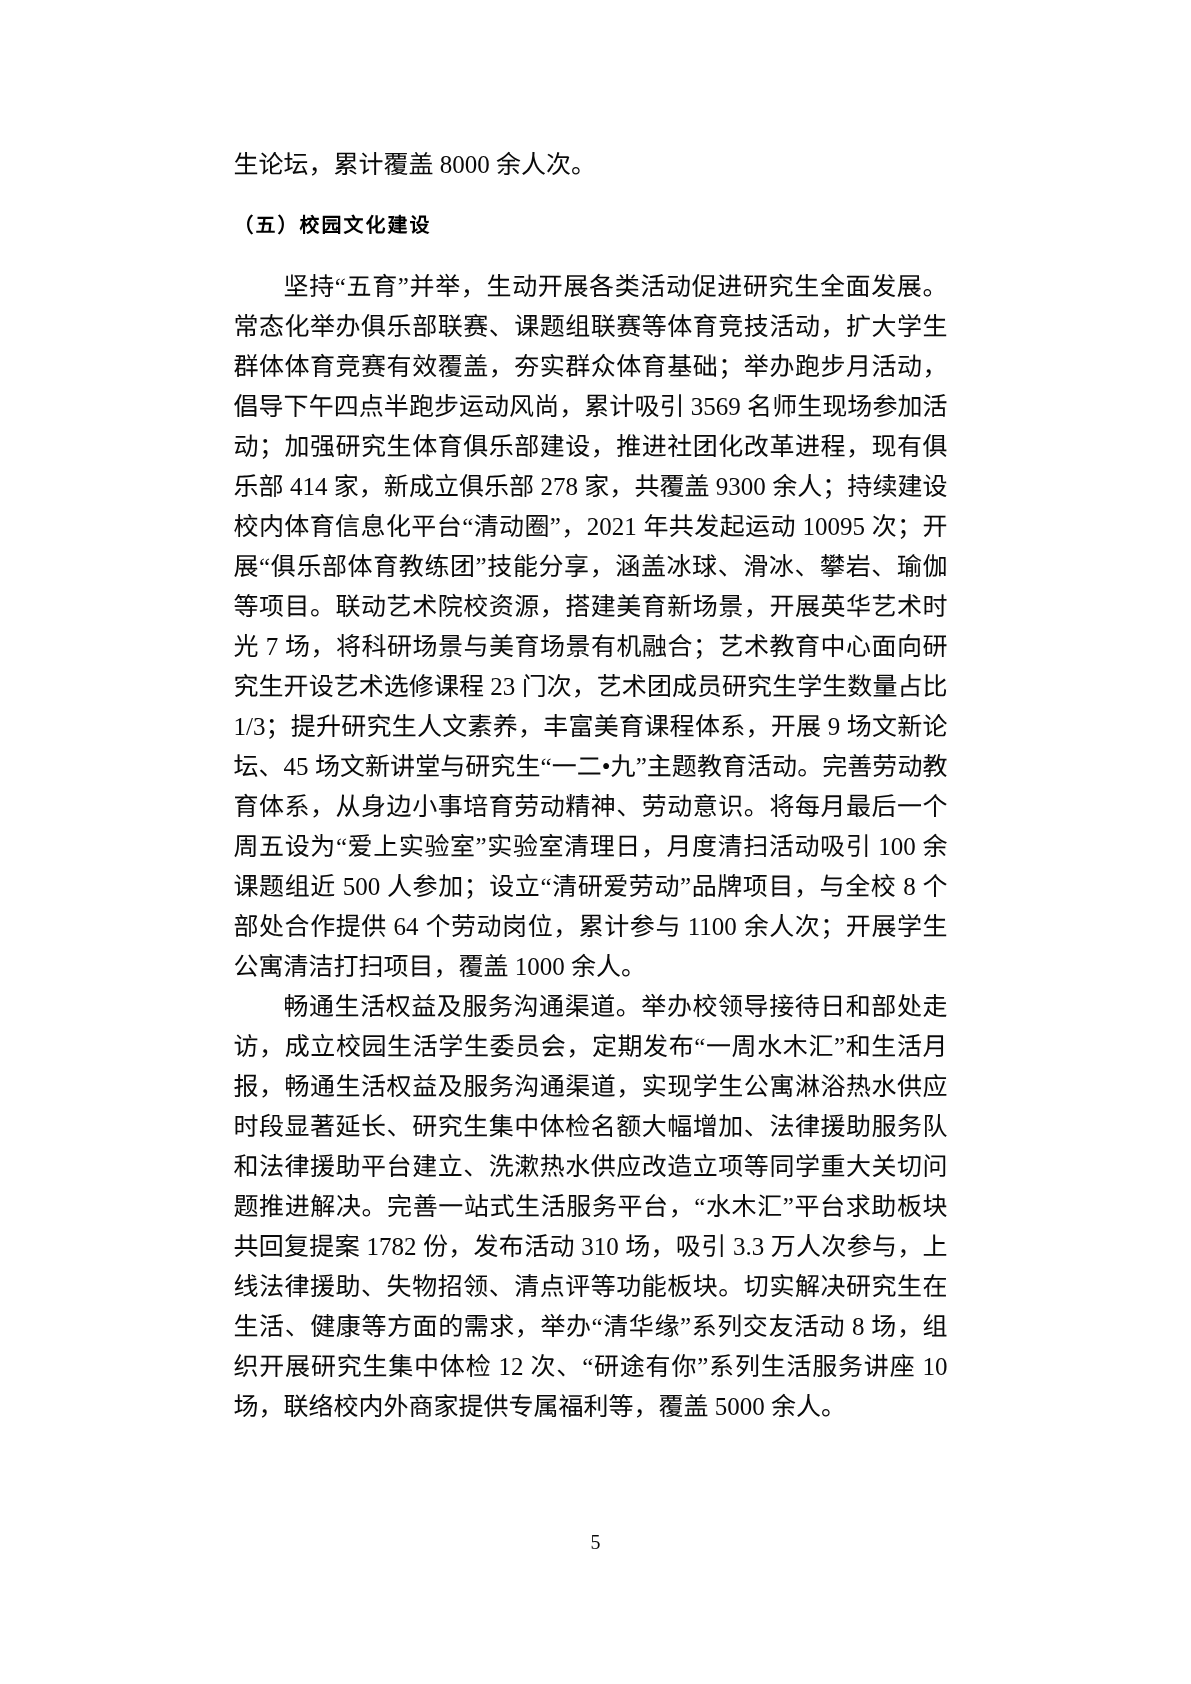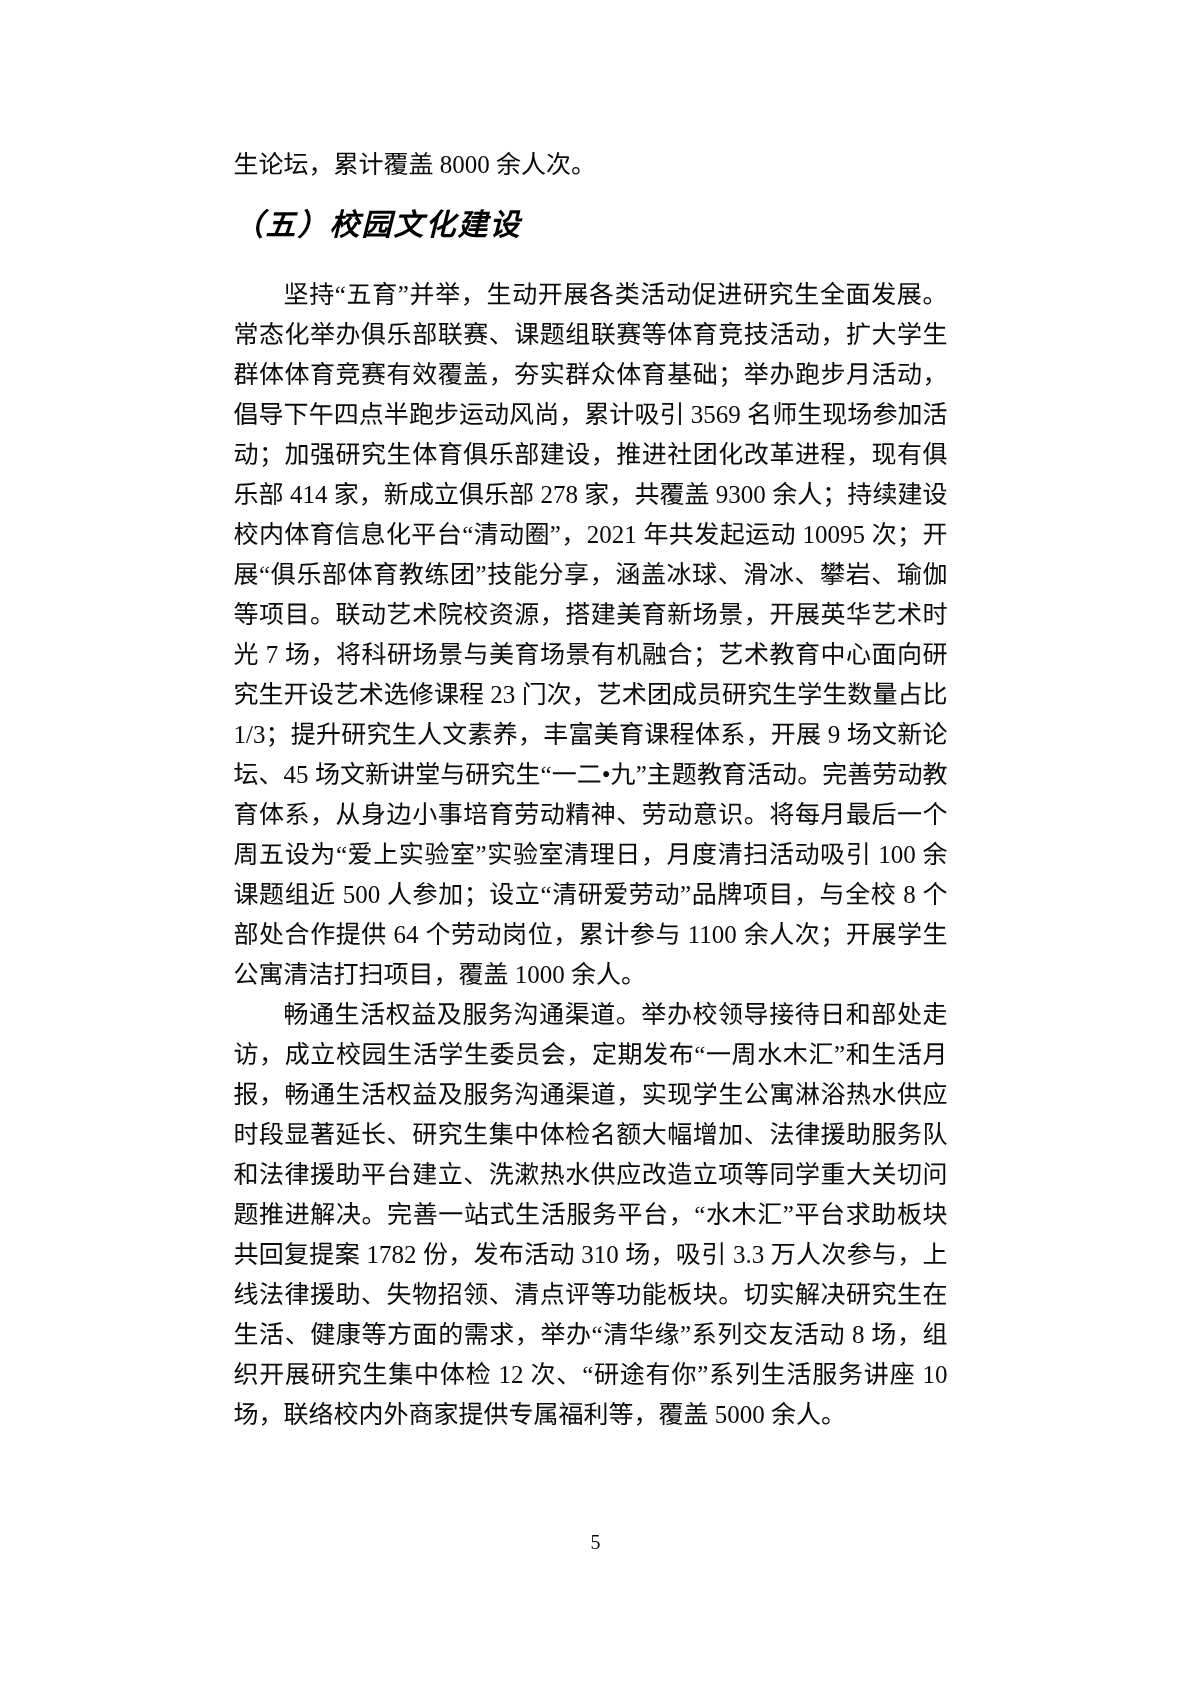--- a/index.html
+++ b/index.html
@@ -26,26 +26,25 @@
     text-align: justify;
     text-justify: inter-character;
     word-break: break-all;
   }
   p.body.indent {
     text-indent: 2em;
   }
   h2.section-heading {
     font-family: "Liberation Sans", "DejaVu Sans", sans-serif;
     font-weight: 700;
-    font-size: 30px;
+    font-size: 20px;
     line-height: 44px;
     color: #000000;
-    margin: 18px 0 28px 0;
+    margin: 18px 0 20px 0;
     letter-spacing: 2px;
-    font-style: italic;
   }
   .page-number {
     position: absolute;
     bottom: 131px;
     left: 0;
     right: 0;
     text-align: center;
     font-family: "Liberation Serif", "DejaVu Serif", serif;
     font-size: 20px;
     line-height: 22px;

